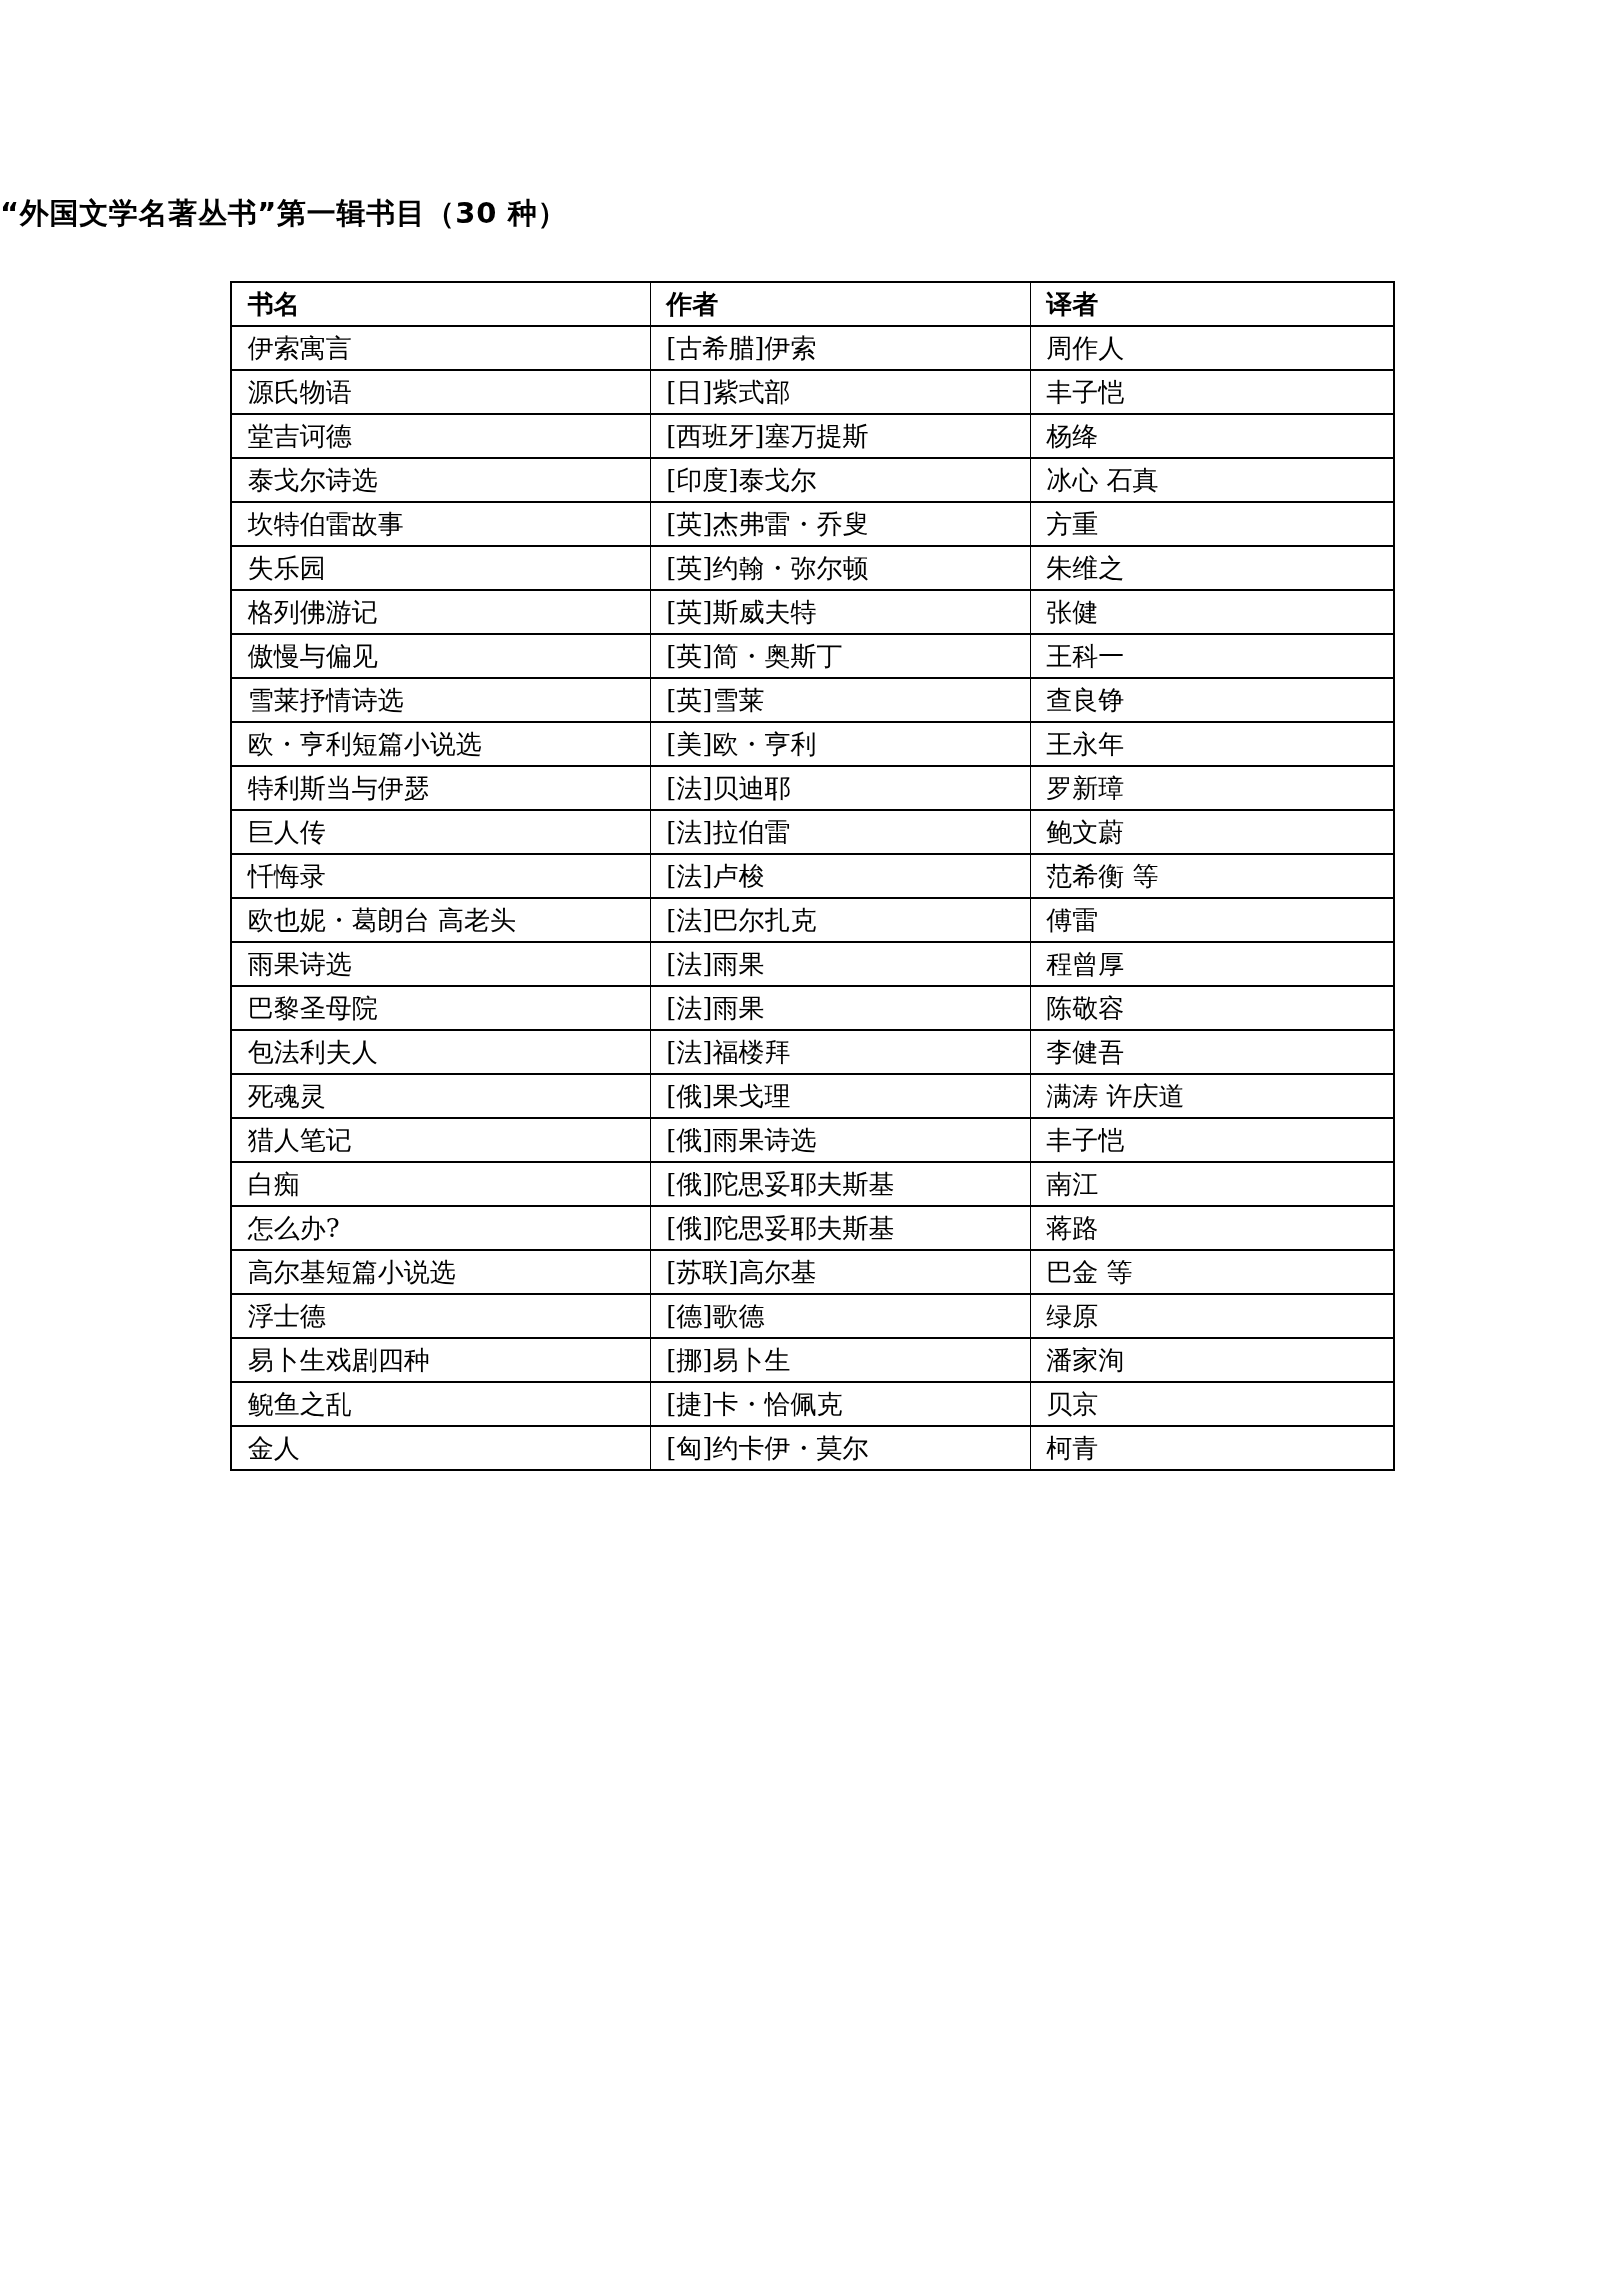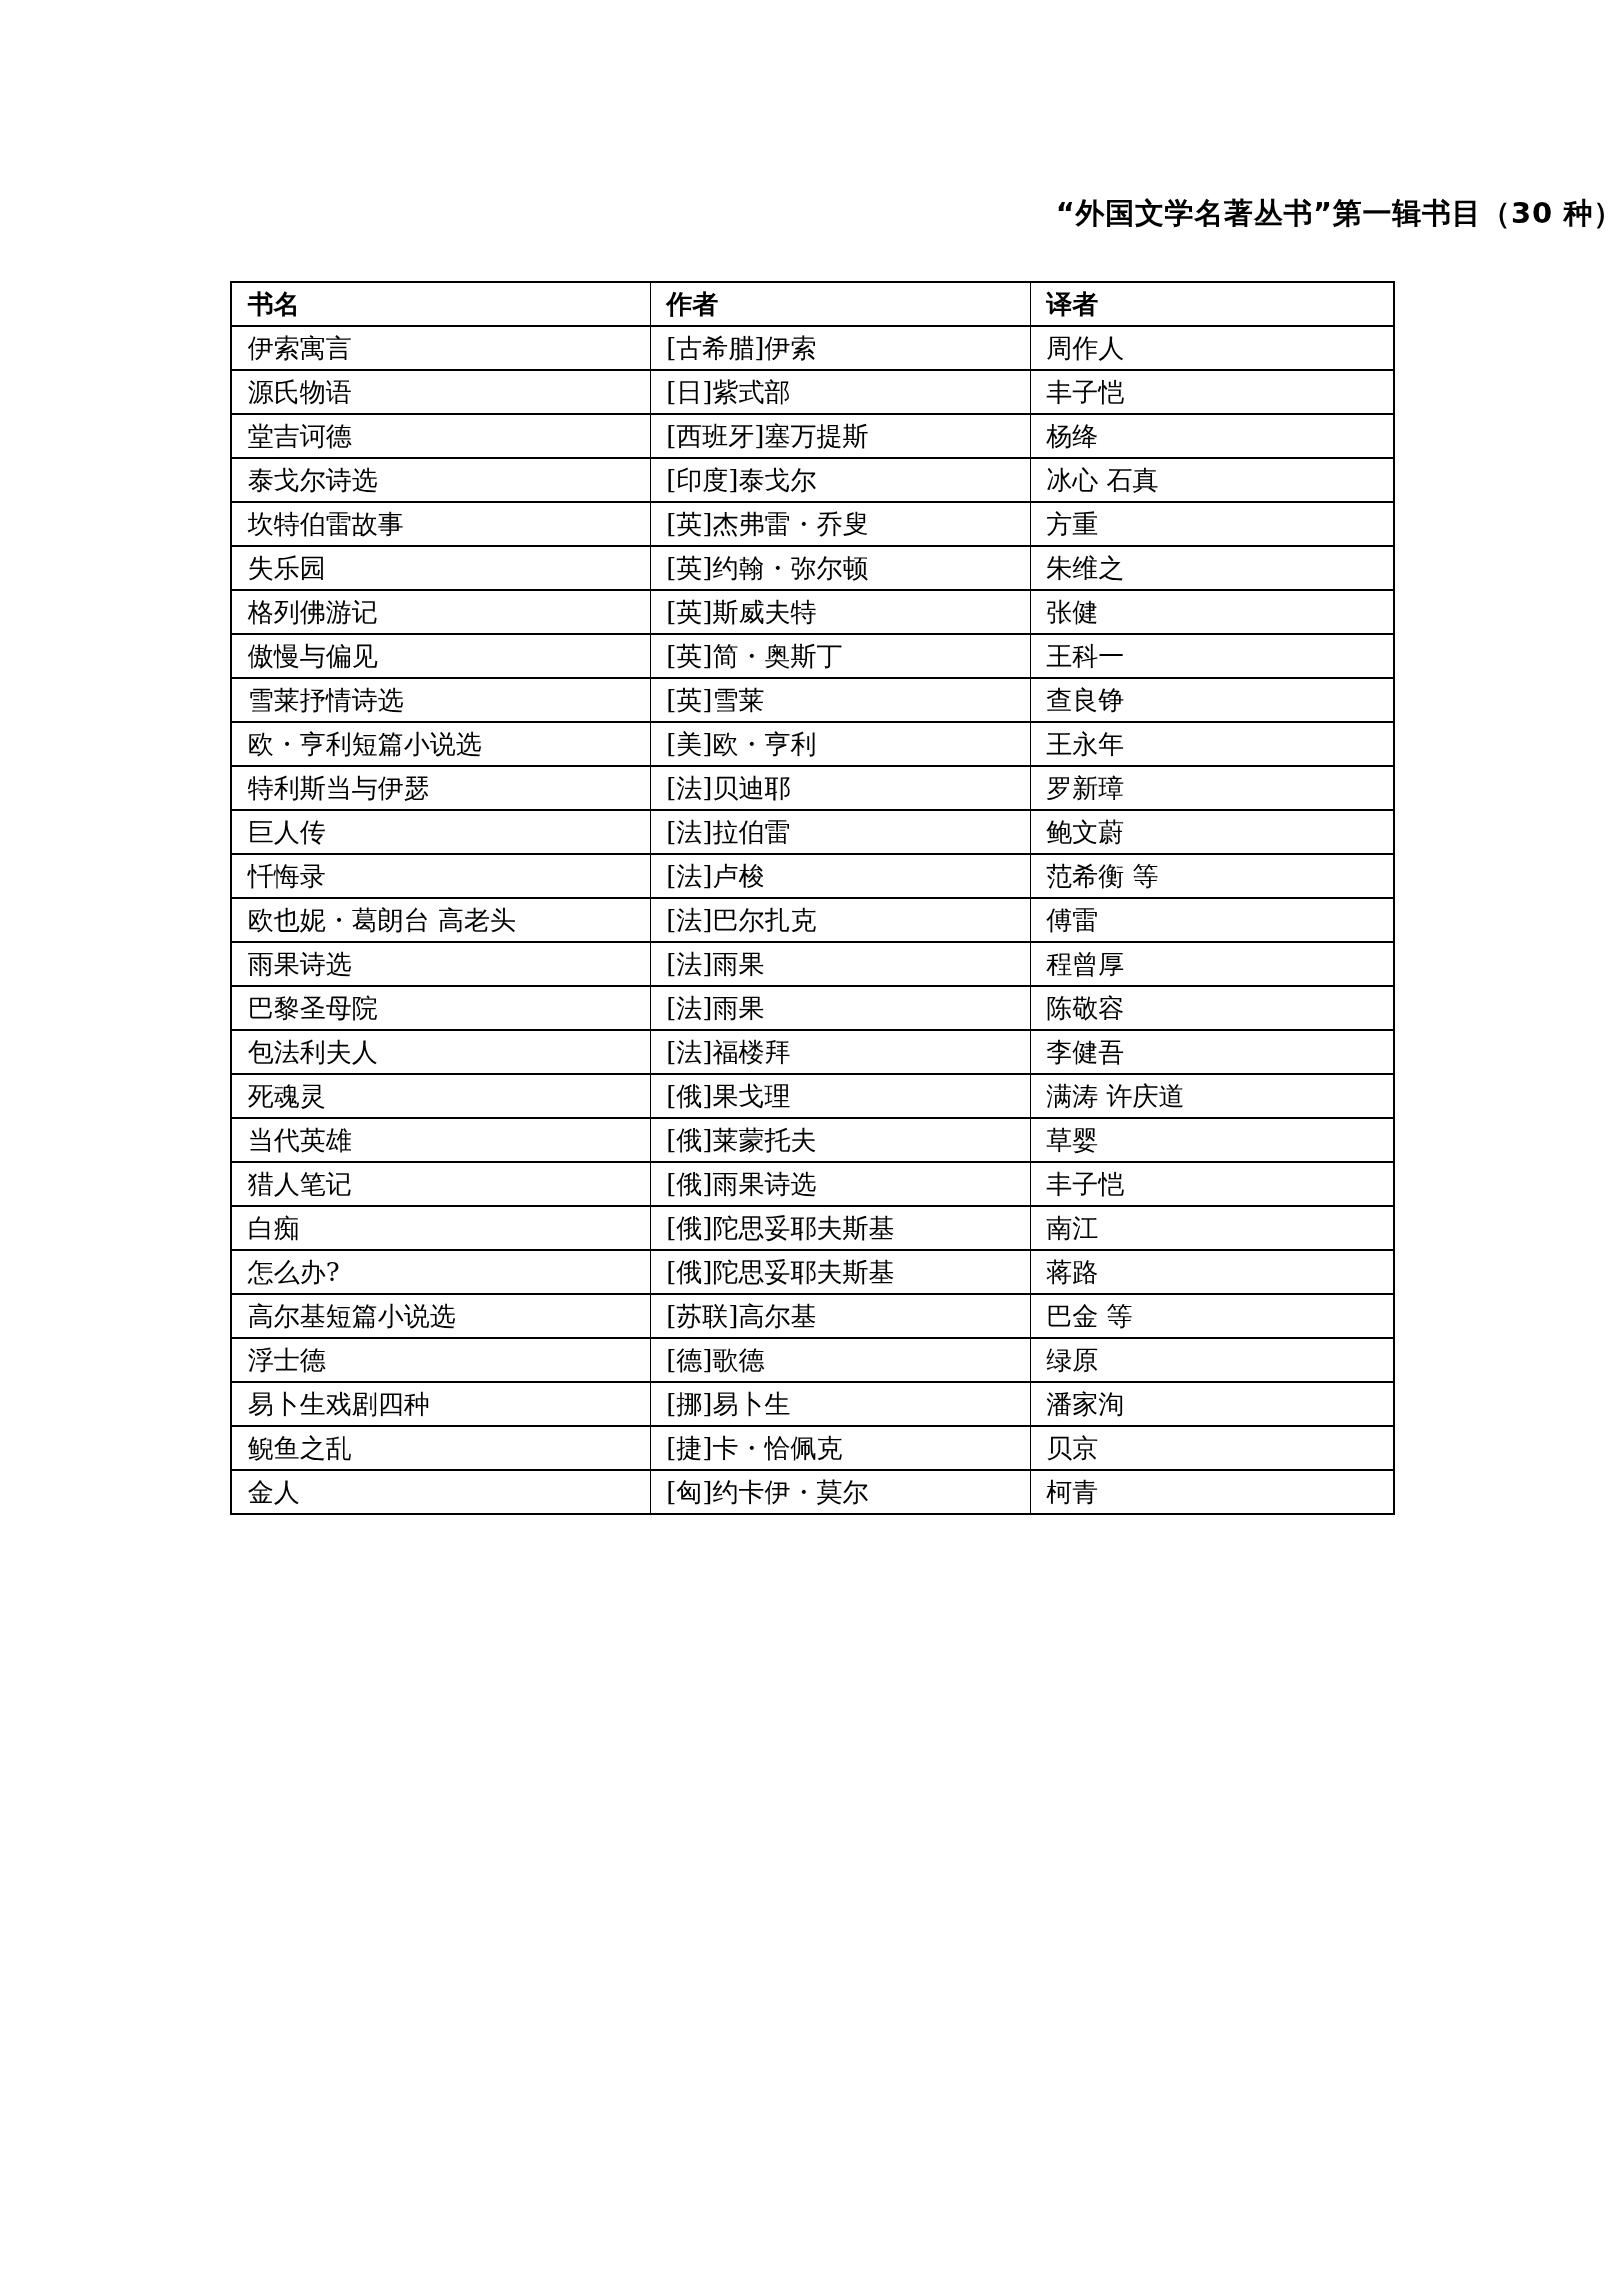--- a/index.html
+++ b/index.html
@@ -12,21 +12,21 @@
       height: 2295px;
       position: relative;
       font-family: "DejaVu Serif", "Liberation Serif", serif;
       color: #000000;
     }
     .doc-title {
       position: absolute;
       top: 194px;
       left: 0;
       width: 1623px;
-      text-align: right;
+      text-align: left;
       font-family: "DejaVu Sans", "Liberation Sans", sans-serif;
       font-weight: bold;
       font-size: 29px;
       line-height: 39px;
       letter-spacing: 0.7px;
     }
     .book-table {
       position: absolute;
       top: 281px;
       left: 230px;
@@ -162,25 +162,20 @@
         <td>包法利夫人</td>
         <td>[法]福楼拜</td>
         <td>李健吾</td>
       </tr>
     <tr>
         <td>死魂灵</td>
         <td>[俄]果戈理</td>
         <td>满涛  许庆道</td>
       </tr>
     <tr>
-        <td>当代英雄</td>
-        <td>[俄]莱蒙托夫</td>
-        <td>草婴</td>
-      </tr>
-    <tr>
         <td>猎人笔记</td>
         <td>[俄]雨果诗选</td>
         <td>丰子恺</td>
       </tr>
     <tr>
         <td>白痴</td>
         <td>[俄]陀思妥耶夫斯基</td>
         <td>南江</td>
       </tr>
     <tr>

